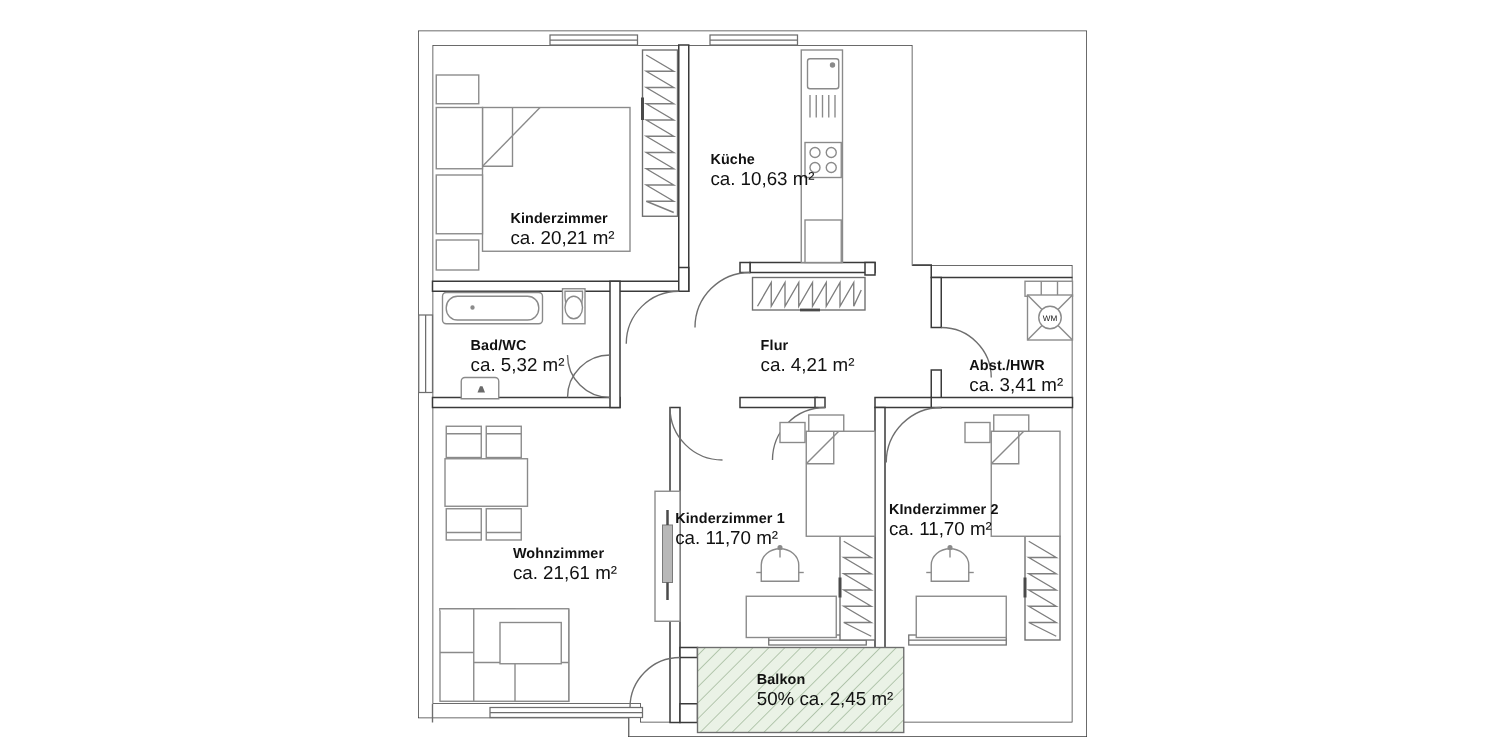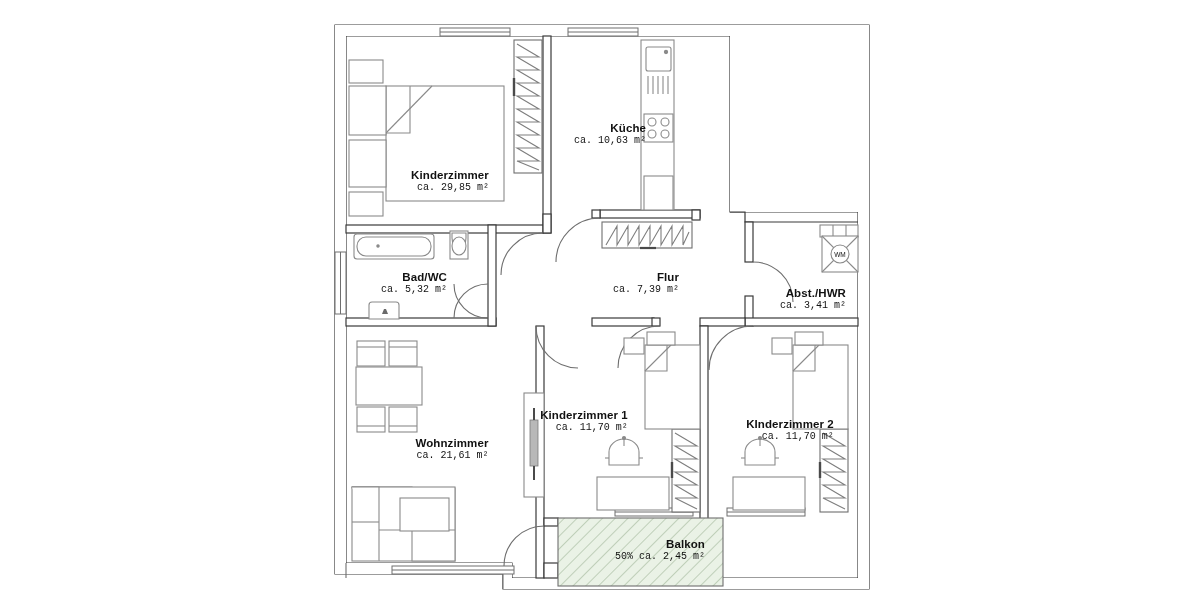--- a/index.html
+++ b/index.html
@@ -4,23 +4,23 @@
 <title>Grundriss</title>
 <style>
   html,body{margin:0;padding:0;background:#ffffff;}
   body{
     width:1200px;height:600px;overflow:hidden;
     font-family:"Liberation Sans", sans-serif;
     color:#111111;
   }
   #plan-wrap{position:relative;width:1200px;height:600px;background:#ffffff;}
   svg#floorplan{display:block;width:1200px;height:600px;}
-  .roomlabel{position:absolute;text-align:right;line-height:1.25;pointer-events:none;}
+  .roomlabel{position:absolute;text-align:left;line-height:1.25;pointer-events:none;}
   .roomlabel .rname{font-size:11.5px;font-weight:bold;color:#111;letter-spacing:.1px;white-space:nowrap;}
-  .roomlabel .rarea{font-size:10px;font-weight:normal;color:#111;white-space:nowrap;font-family:Liberation Mono, monospace;}
+  .roomlabel .rarea{font-size:15px;font-weight:normal;color:#111;white-space:nowrap;}
 </style>
 </head>
 <body>
 
 <div id="plan-wrap">
 
 <svg id="floorplan" viewBox="0 0 1200 600" xmlns="http://www.w3.org/2000/svg">
   <defs>
     <pattern id="balconyHatch" width="9" height="9" patternUnits="userSpaceOnUse" patternTransform="rotate(45)">
       <rect width="9" height="9" fill="#eaf2e6"></rect>
@@ -324,54 +324,54 @@
 
   <g stroke="#6e6e6e" stroke-width="1.1" fill="none">
     <line x1="346" y1="563" x2="346" y2="578"></line>
     <path d="M503,574 L503,589"></path>
   </g>
 
 </svg>
 
 <div class="roomlabel" style="left:450px;top:168px;transform:translateX(-50%);">
   <div class="rname">Kinderzimmer</div>
-  <div class="rarea">ca. 29,85 m²</div>
+  <div class="rarea">ca. 20,21 m²</div>
 </div>
 
 <div class="roomlabel" style="left:610px;top:121px;transform:translateX(-50%);">
   <div class="rname">Küche</div>
   <div class="rarea">ca. 10,63 m²</div>
 </div>
 
 <div class="roomlabel" style="left:414px;top:270px;transform:translateX(-50%);">
   <div class="rname">Bad/WC</div>
   <div class="rarea">ca. 5,32 m²</div>
 </div>
 
 <div class="roomlabel" style="left:646px;top:270px;transform:translateX(-50%);">
   <div class="rname">Flur</div>
-  <div class="rarea">ca. 7,39 m²</div>
+  <div class="rarea">ca. 4,21 m²</div>
 </div>
 
 <div class="roomlabel" style="left:813px;top:286px;transform:translateX(-50%);">
   <div class="rname">Abst./HWR</div>
   <div class="rarea">ca. 3,41 m²</div>
 </div>
 
 <div class="roomlabel" style="left:452px;top:436px;transform:translateX(-50%);">
   <div class="rname">Wohnzimmer</div>
   <div class="rarea">ca. 21,61 m²</div>
 </div>
 
 <div class="roomlabel" style="left:584px;top:408px;transform:translateX(-50%);">
   <div class="rname">Kinderzimmer 1</div>
   <div class="rarea">ca. 11,70 m²</div>
 </div>
 
-<div class="roomlabel" style="left:790px;top:401px;transform:translateX(-50%);margin-top:16px;">
+<div class="roomlabel" style="left:755px;top:401px;transform:translateX(-50%);">
   <div class="rname">KInderzimmer 2</div>
   <div class="rarea">ca. 11,70 m²</div>
 </div>
 
 <div class="roomlabel" style="left:660px;top:537px;transform:translateX(-50%);">
   <div class="rname">Balkon</div>
   <div class="rarea">50% ca. 2,45 m²</div>
 </div>
 
 </div>

